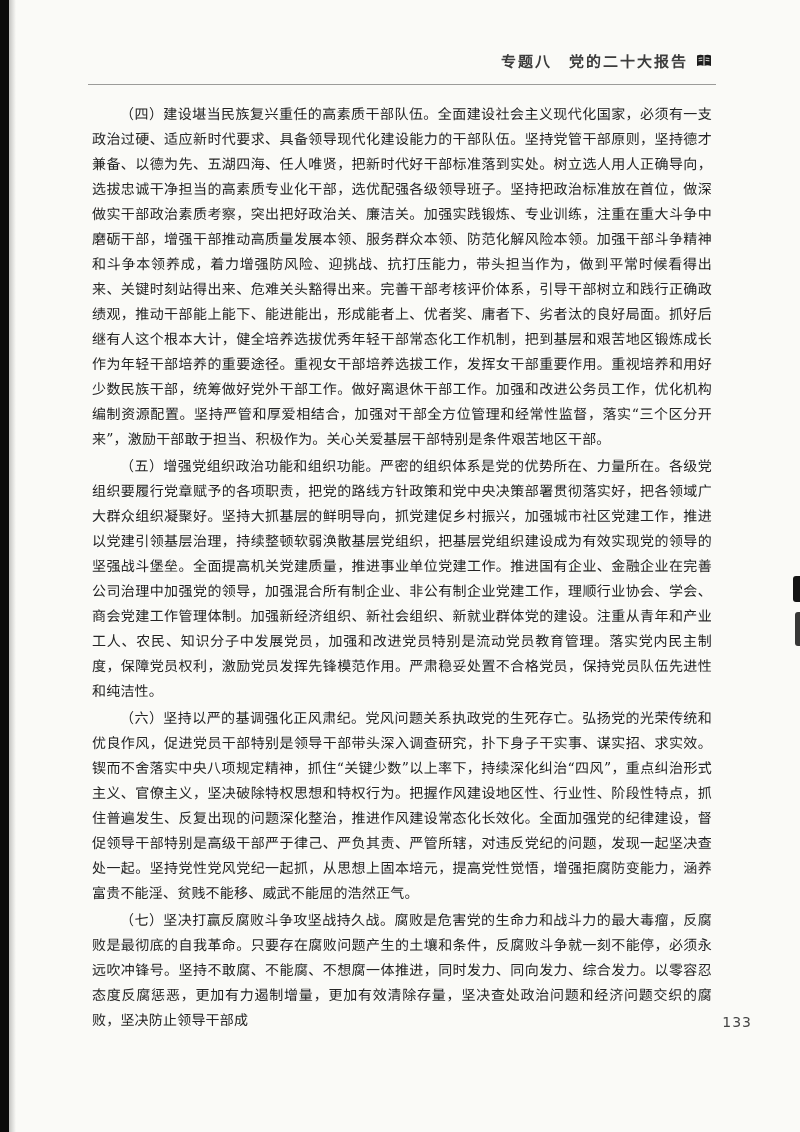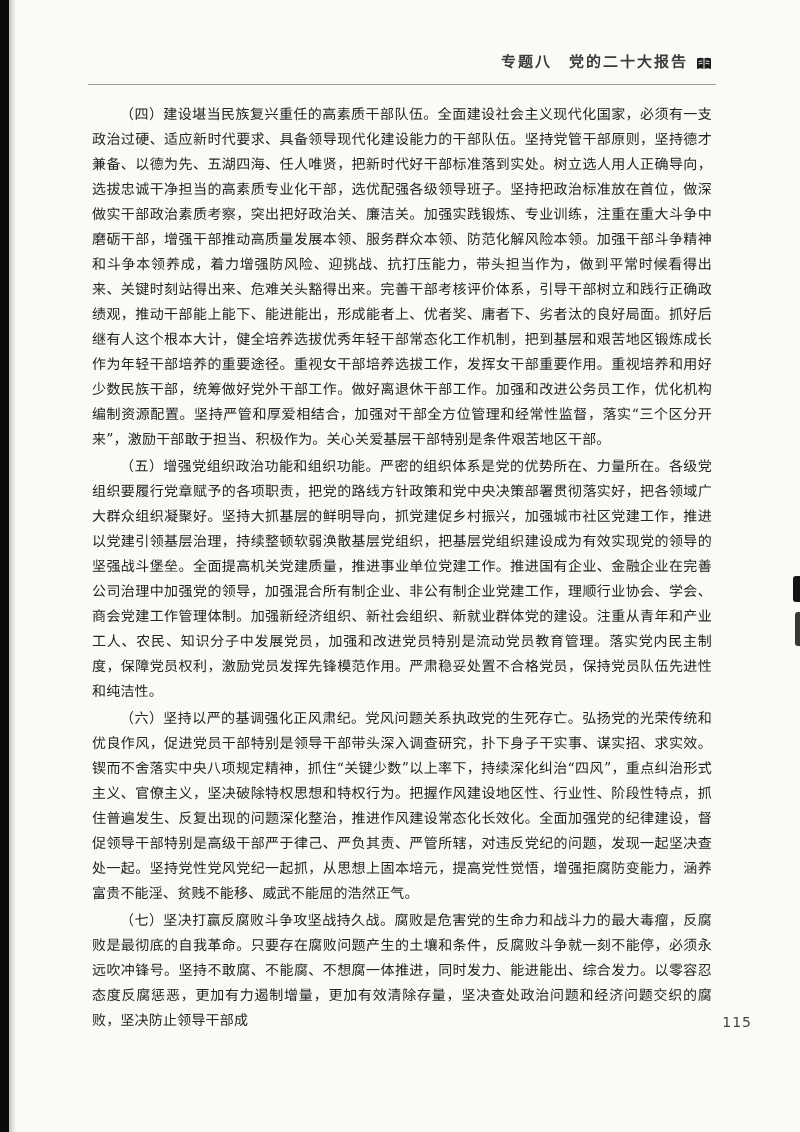--- a/index.html
+++ b/index.html
@@ -37,21 +37,21 @@
   }
   .scan-mark.m1 { top: 576px; width: 7px; height: 26px; }
   .scan-mark.m2 { top: 612px; width: 5px; height: 34px; opacity: 0.85; }
 
   
   .page-header {
     position: absolute;
     top: 50px;
     right: 88px;
     display: flex;
-    align-items: flex-end;
+    align-items: center;
     gap: 8px;
   }
   .header-title {
     font-family: "DejaVu Sans", "Liberation Sans", sans-serif;
     font-size: 15px;
     font-weight: 600;
     letter-spacing: 2px;
     color: #3c3c3c;
   }
   .book-icon { display: inline-flex; align-items: center; }
@@ -113,18 +113,18 @@
         <line x1="9.6" y1="6.4" x2="13.4" y2="6.8" stroke="#fafaf7" stroke-width="0.9"></line>
       </svg>
     </span>
   </header>
   <div class="header-rule"></div>
 
   <main class="body-text">
       <p>（四）建设堪当民族复兴重任的高素质干部队伍。全面建设社会主义现代化国家，必须有一支政治过硬、适应新时代要求、具备领导现代化建设能力的干部队伍。坚持党管干部原则，坚持德才兼备、以德为先、五湖四海、任人唯贤，把新时代好干部标准落到实处。树立选人用人正确导向，选拔忠诚干净担当的高素质专业化干部，选优配强各级领导班子。坚持把政治标准放在首位，做深做实干部政治素质考察，突出把好政治关、廉洁关。加强实践锻炼、专业训练，注重在重大斗争中磨砺干部，增强干部推动高质量发展本领、服务群众本领、防范化解风险本领。加强干部斗争精神和斗争本领养成，着力增强防风险、迎挑战、抗打压能力，带头担当作为，做到平常时候看得出来、关键时刻站得出来、危难关头豁得出来。完善干部考核评价体系，引导干部树立和践行正确政绩观，推动干部能上能下、能进能出，形成能者上、优者奖、庸者下、劣者汰的良好局面。抓好后继有人这个根本大计，健全培养选拔优秀年轻干部常态化工作机制，把到基层和艰苦地区锻炼成长作为年轻干部培养的重要途径。重视女干部培养选拔工作，发挥女干部重要作用。重视培养和用好少数民族干部，统筹做好党外干部工作。做好离退休干部工作。加强和改进公务员工作，优化机构编制资源配置。坚持严管和厚爱相结合，加强对干部全方位管理和经常性监督，落实“三个区分开来”，激励干部敢于担当、积极作为。关心关爱基层干部特别是条件艰苦地区干部。</p>
       <p>（五）增强党组织政治功能和组织功能。严密的组织体系是党的优势所在、力量所在。各级党组织要履行党章赋予的各项职责，把党的路线方针政策和党中央决策部署贯彻落实好，把各领域广大群众组织凝聚好。坚持大抓基层的鲜明导向，抓党建促乡村振兴，加强城市社区党建工作，推进以党建引领基层治理，持续整顿软弱涣散基层党组织，把基层党组织建设成为有效实现党的领导的坚强战斗堡垒。全面提高机关党建质量，推进事业单位党建工作。推进国有企业、金融企业在完善公司治理中加强党的领导，加强混合所有制企业、非公有制企业党建工作，理顺行业协会、学会、商会党建工作管理体制。加强新经济组织、新社会组织、新就业群体党的建设。注重从青年和产业工人、农民、知识分子中发展党员，加强和改进党员特别是流动党员教育管理。落实党内民主制度，保障党员权利，激励党员发挥先锋模范作用。严肃稳妥处置不合格党员，保持党员队伍先进性和纯洁性。</p>
       <p>（六）坚持以严的基调强化正风肃纪。党风问题关系执政党的生死存亡。弘扬党的光荣传统和优良作风，促进党员干部特别是领导干部带头深入调查研究，扑下身子干实事、谋实招、求实效。锲而不舍落实中央八项规定精神，抓住“关键少数”以上率下，持续深化纠治“四风”，重点纠治形式主义、官僚主义，坚决破除特权思想和特权行为。把握作风建设地区性、行业性、阶段性特点，抓住普遍发生、反复出现的问题深化整治，推进作风建设常态化长效化。全面加强党的纪律建设，督促领导干部特别是高级干部严于律己、严负其责、严管所辖，对违反党纪的问题，发现一起坚决查处一起。坚持党性党风党纪一起抓，从思想上固本培元，提高党性觉悟，增强拒腐防变能力，涵养富贵不能淫、贫贱不能移、威武不能屈的浩然正气。</p>
-      <p>（七）坚决打赢反腐败斗争攻坚战持久战。腐败是危害党的生命力和战斗力的最大毒瘤，反腐败是最彻底的自我革命。只要存在腐败问题产生的土壤和条件，反腐败斗争就一刻不能停，必须永远吹冲锋号。坚持不敢腐、不能腐、不想腐一体推进，同时发力、能进能出、综合发力。以零容忍态度反腐惩恶，更加有力遏制增量，更加有效清除存量，坚决查处政治问题和经济问题交织的腐败，坚决防止领导干部成</p>
+      <p>（七）坚决打赢反腐败斗争攻坚战持久战。腐败是危害党的生命力和战斗力的最大毒瘤，反腐败是最彻底的自我革命。只要存在腐败问题产生的土壤和条件，反腐败斗争就一刻不能停，必须永远吹冲锋号。坚持不敢腐、不能腐、不想腐一体推进，同时发力、同向发力、综合发力。以零容忍态度反腐惩恶，更加有力遏制增量，更加有效清除存量，坚决查处政治问题和经济问题交织的腐败，坚决防止领导干部成</p>
     </main>
 
-  <div class="page-number">115</div>
+  <div class="page-number">133</div>
 
 </div>
 
 </body></html>

